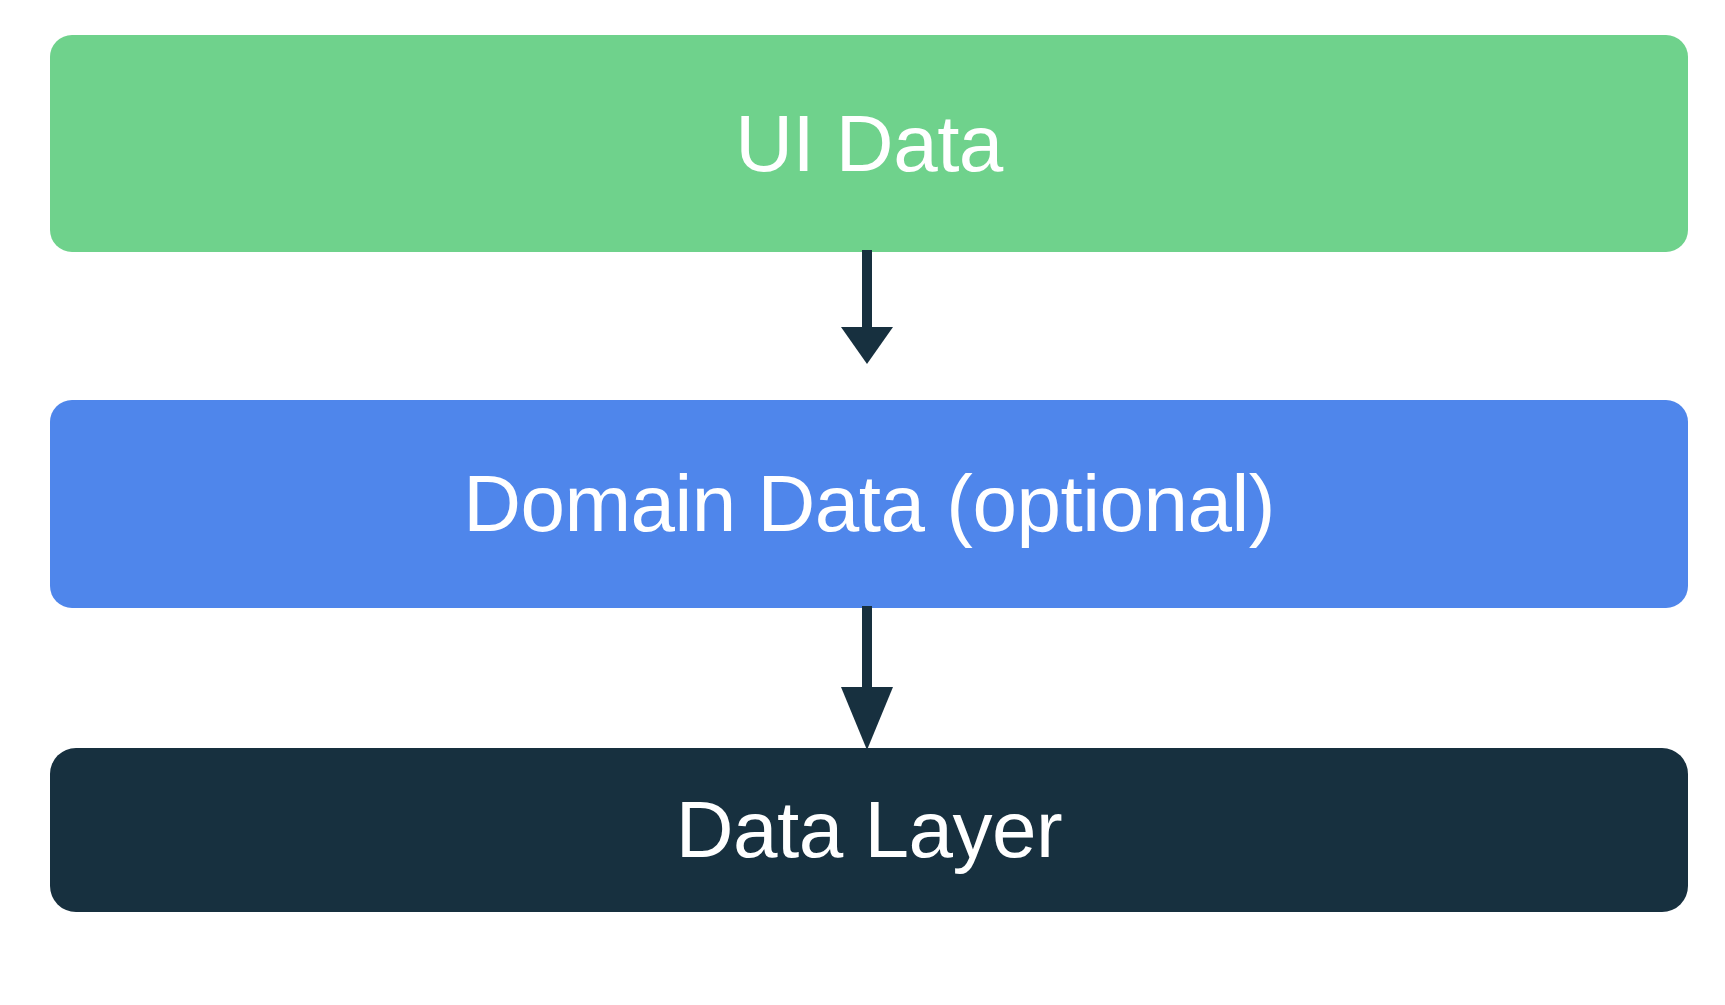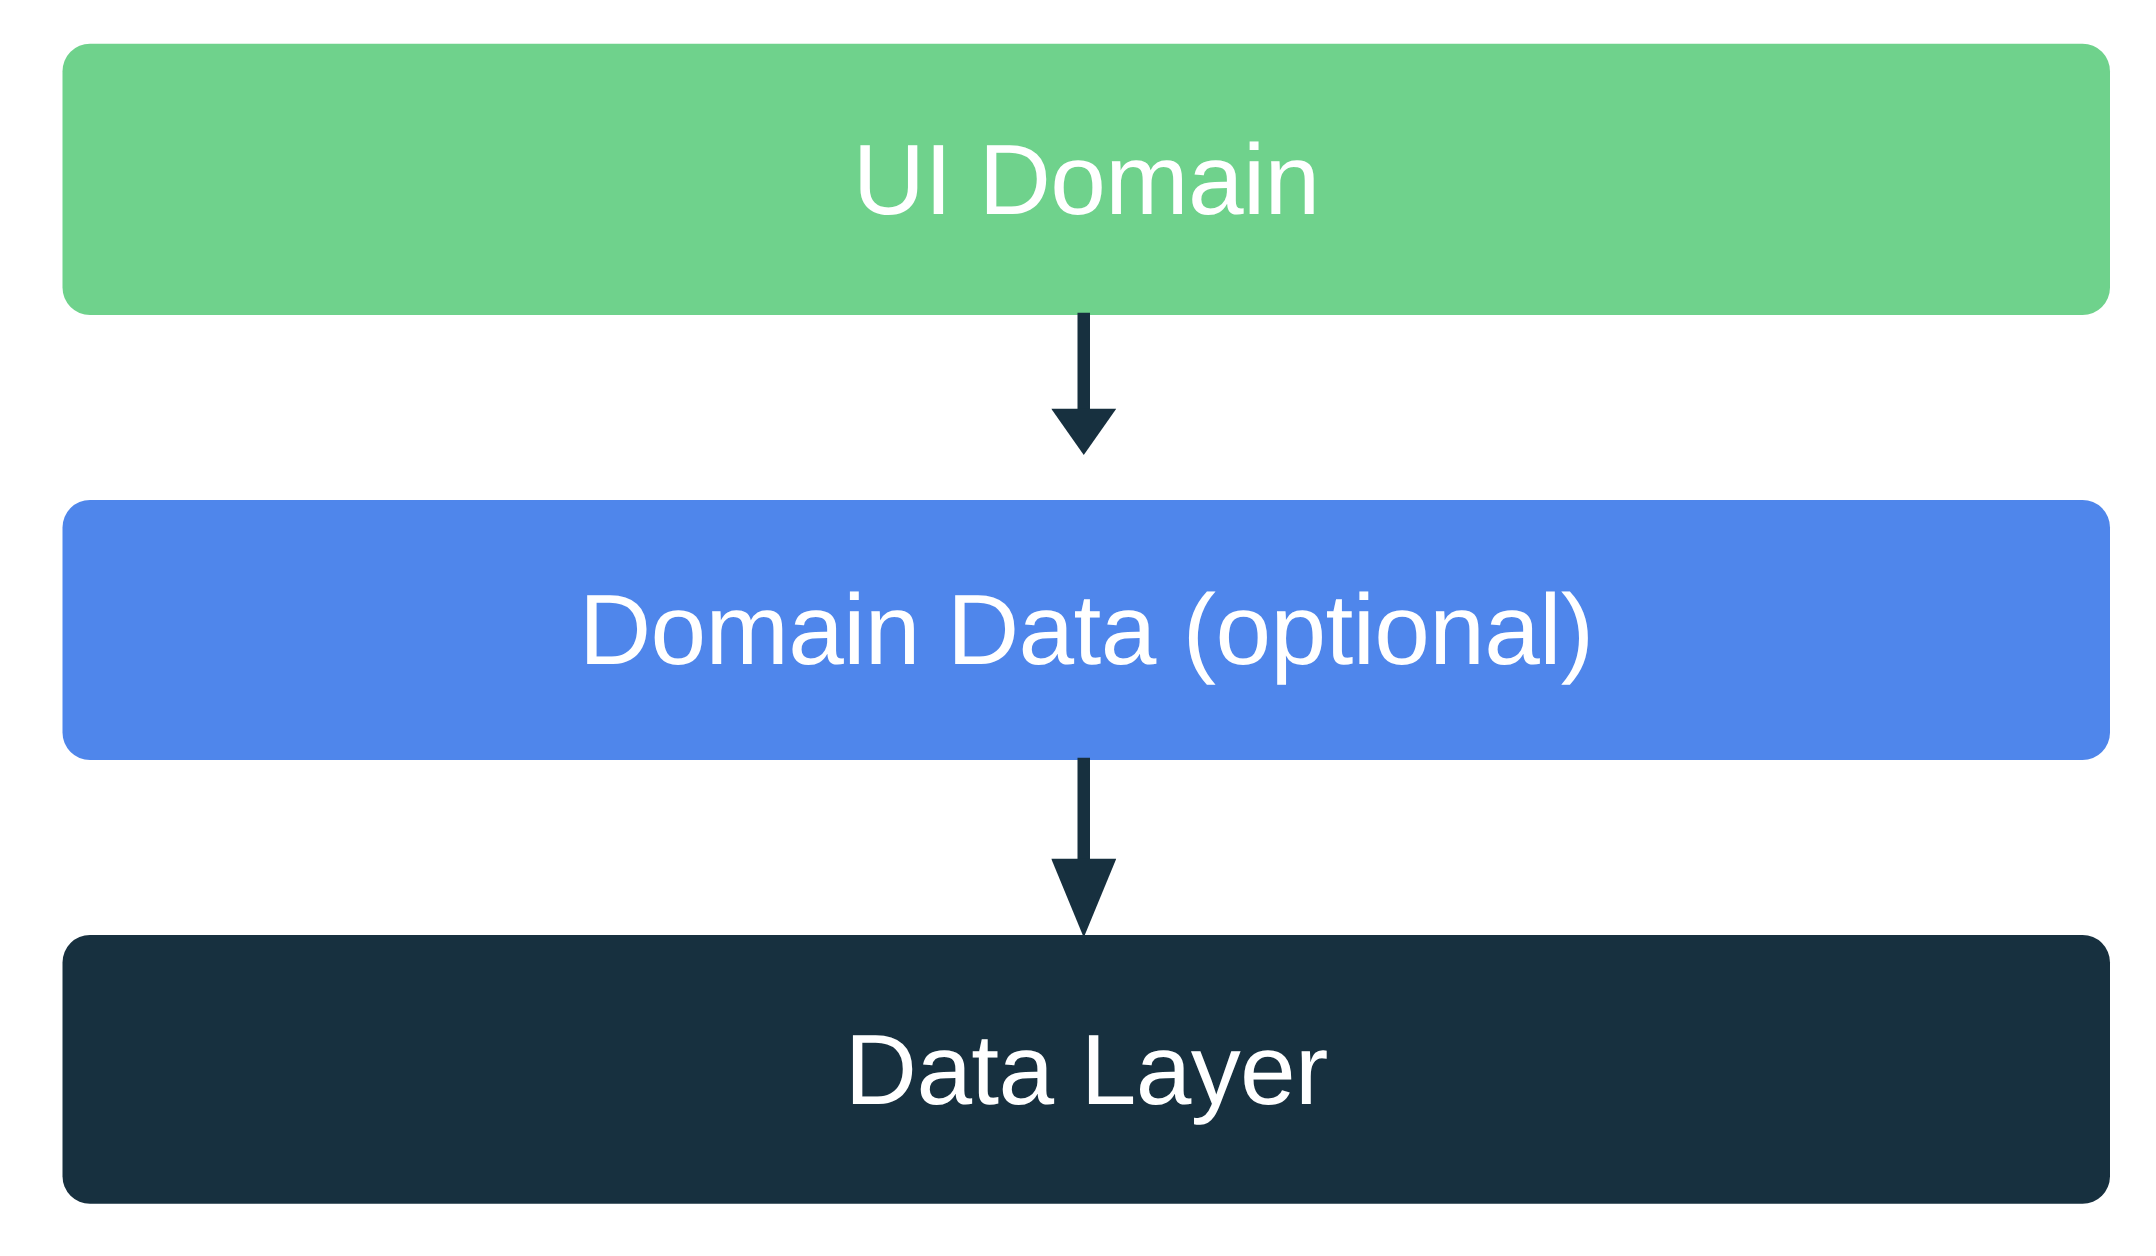--- a/index.html
+++ b/index.html
@@ -49,22 +49,23 @@
   }
 
   #box-domain-layer {
     top: 400px;
     height: 208px;
     background: #4F86EB;
   }
 
   #box-data-layer {
     top: 748px;
-    height: 215px;
+    height: 164px;
     background: #17303F;
+    border-radius: 26px;
   }
 
   .connector-arrow {
     position: absolute;
     left: 841px;
     width: 52px;
     overflow: visible;
   }
 
   #arrow-ui-to-domain {
@@ -82,21 +83,21 @@
     width: 100%;
     height: 100%;
   }
 </style>
 </head>
 <body>
 
 <div id="diagram-canvas">
 
   <div class="layer-box" id="box-ui-layer">
-    <span class="layer-label">UI Domain</span>
+    <span class="layer-label">UI Data</span>
   </div>
 
   <div class="connector-arrow" id="arrow-ui-to-domain">
     <svg viewBox="0 0 52 114" preserveAspectRatio="none" aria-hidden="true">
       <rect x="21" y="0" width="10" height="80" fill="#17303F"></rect>
       <polygon points="0,77 52,77 26,114" fill="#17303F"></polygon>
     </svg>
   </div>
 
   <div class="layer-box" id="box-domain-layer">

